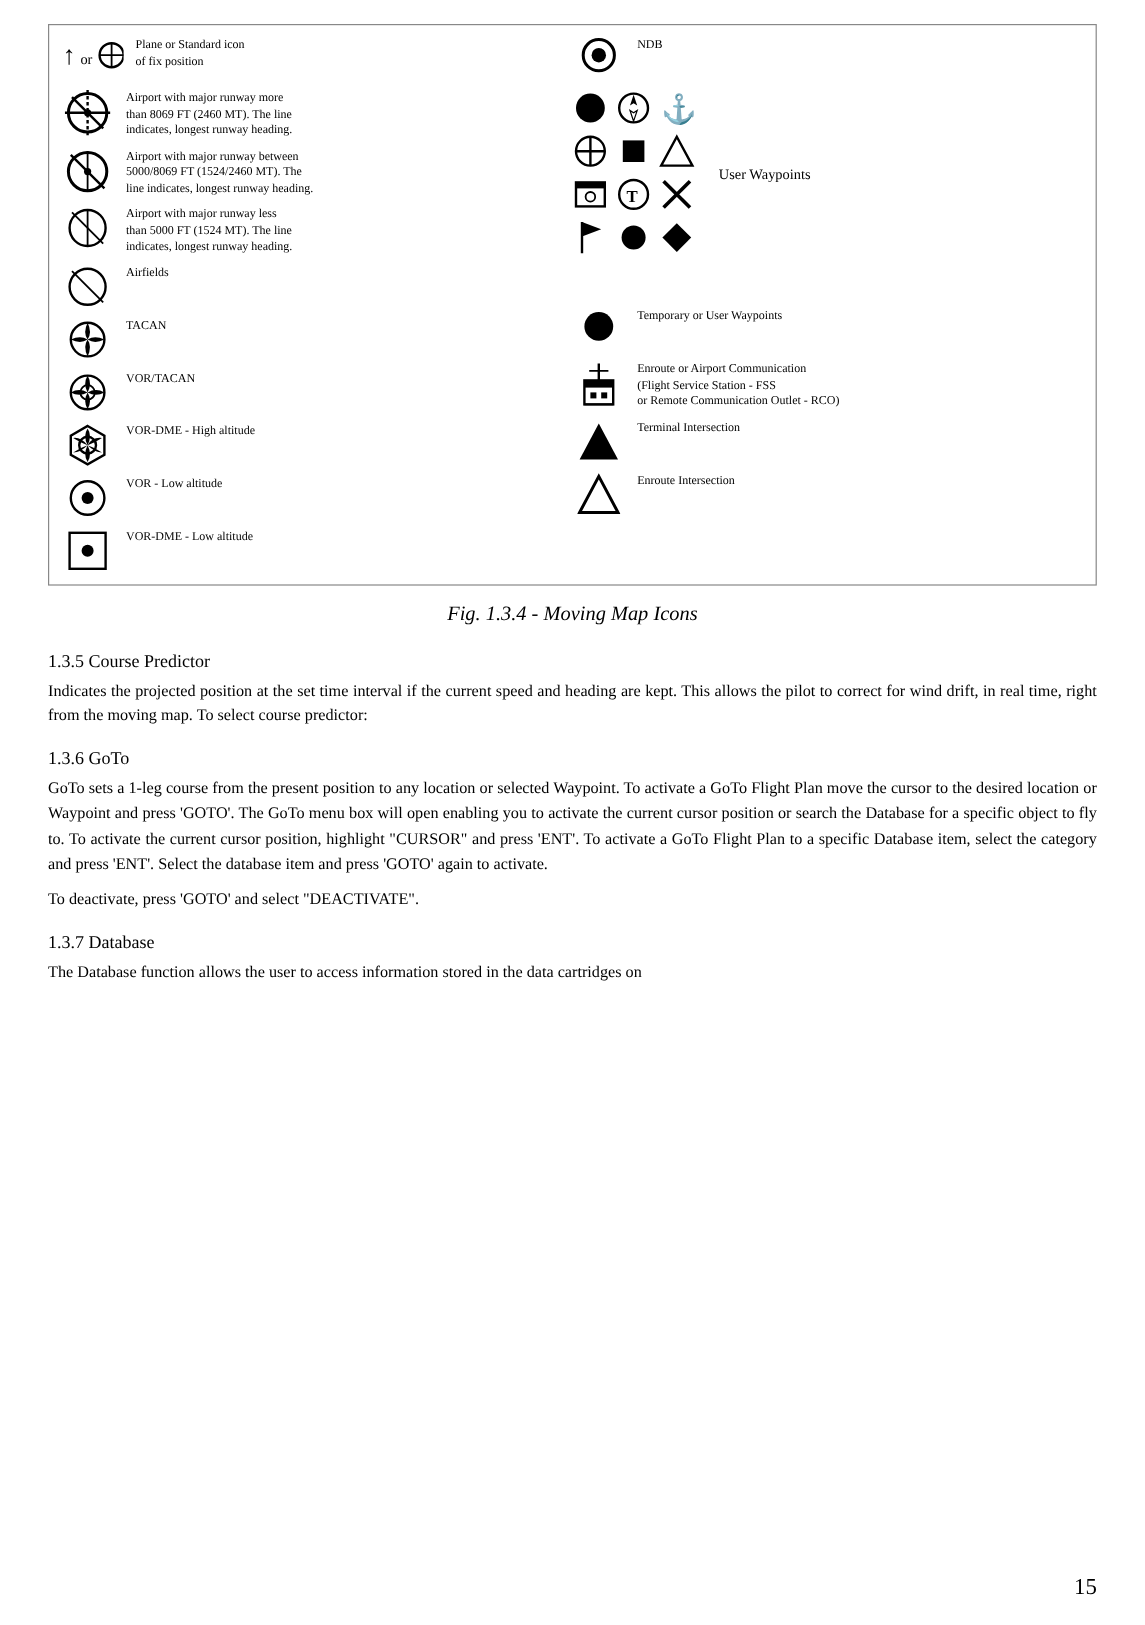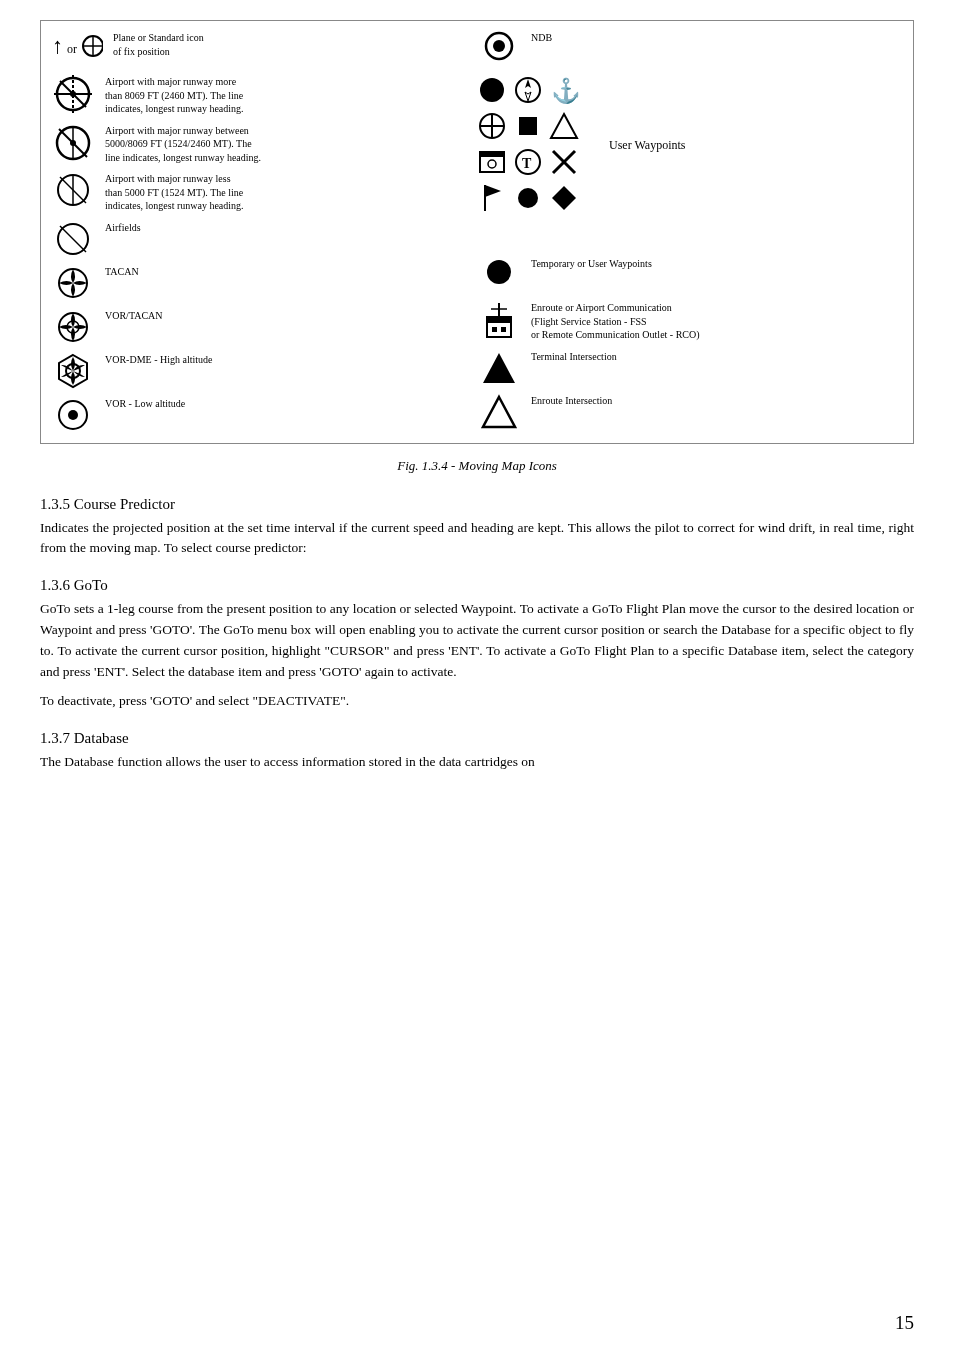--- a/index.html
+++ b/index.html
@@ -50,21 +50,21 @@
       flex: 1;
     }
 
     
     svg { display: block; }
 
     
     .figure-caption {
       text-align: center;
       font-style: italic;
-      font-size: 13px;
+      font-size: 17px;
       margin: 4px 0 22px 0;
     }
 
     
     .section-heading {
       font-size: 15px;
       font-weight: normal;
       margin: 18px 0 5px 0;
     }
 
@@ -84,21 +84,21 @@
     .page-number {
       position: fixed;
       bottom: 20px;
       right: 40px;
       font-size: 19px;
     }
 
     
     .user-wp-label {
       font-size: 12px;
-      margin-left: 22px;
+      margin-left: 12px;
       white-space: nowrap;
     }
   </style>
 </head>
 <body>
 
 <div class="figure-box">
 
   <div class="left-col">
 
@@ -220,20 +220,29 @@
     <div class="icon-row">
       <div class="icon-cell">
         <svg width="36" height="36" viewBox="0 0 36 36">
           <circle cx="18" cy="18" r="14" fill="none" stroke="#000" stroke-width="2"></circle>
           <circle cx="18" cy="18" r="5" fill="#000"></circle>
         </svg>
       </div>
       <div class="icon-text">VOR - Low altitude</div>
     </div>
 
+    <div class="icon-row">
+      <div class="icon-cell">
+        <svg width="36" height="36" viewBox="0 0 36 36">
+          <rect x="3" y="3" width="30" height="30" fill="none" stroke="#000" stroke-width="2"></rect>
+          <circle cx="18" cy="18" r="5" fill="#000"></circle>
+        </svg>
+      </div>
+      <div class="icon-text">VOR-DME - Low altitude</div>
+    </div>
 
   </div>
 
   <div class="right-col">
 
     <div class="icon-row">
       <div class="icon-cell">
         <svg width="30" height="30" viewBox="0 0 30 30">
           <circle cx="15" cy="15" r="13" fill="none" stroke="#000" stroke-width="2.5"></circle>
           <circle cx="15" cy="15" r="6" fill="#000"></circle>

